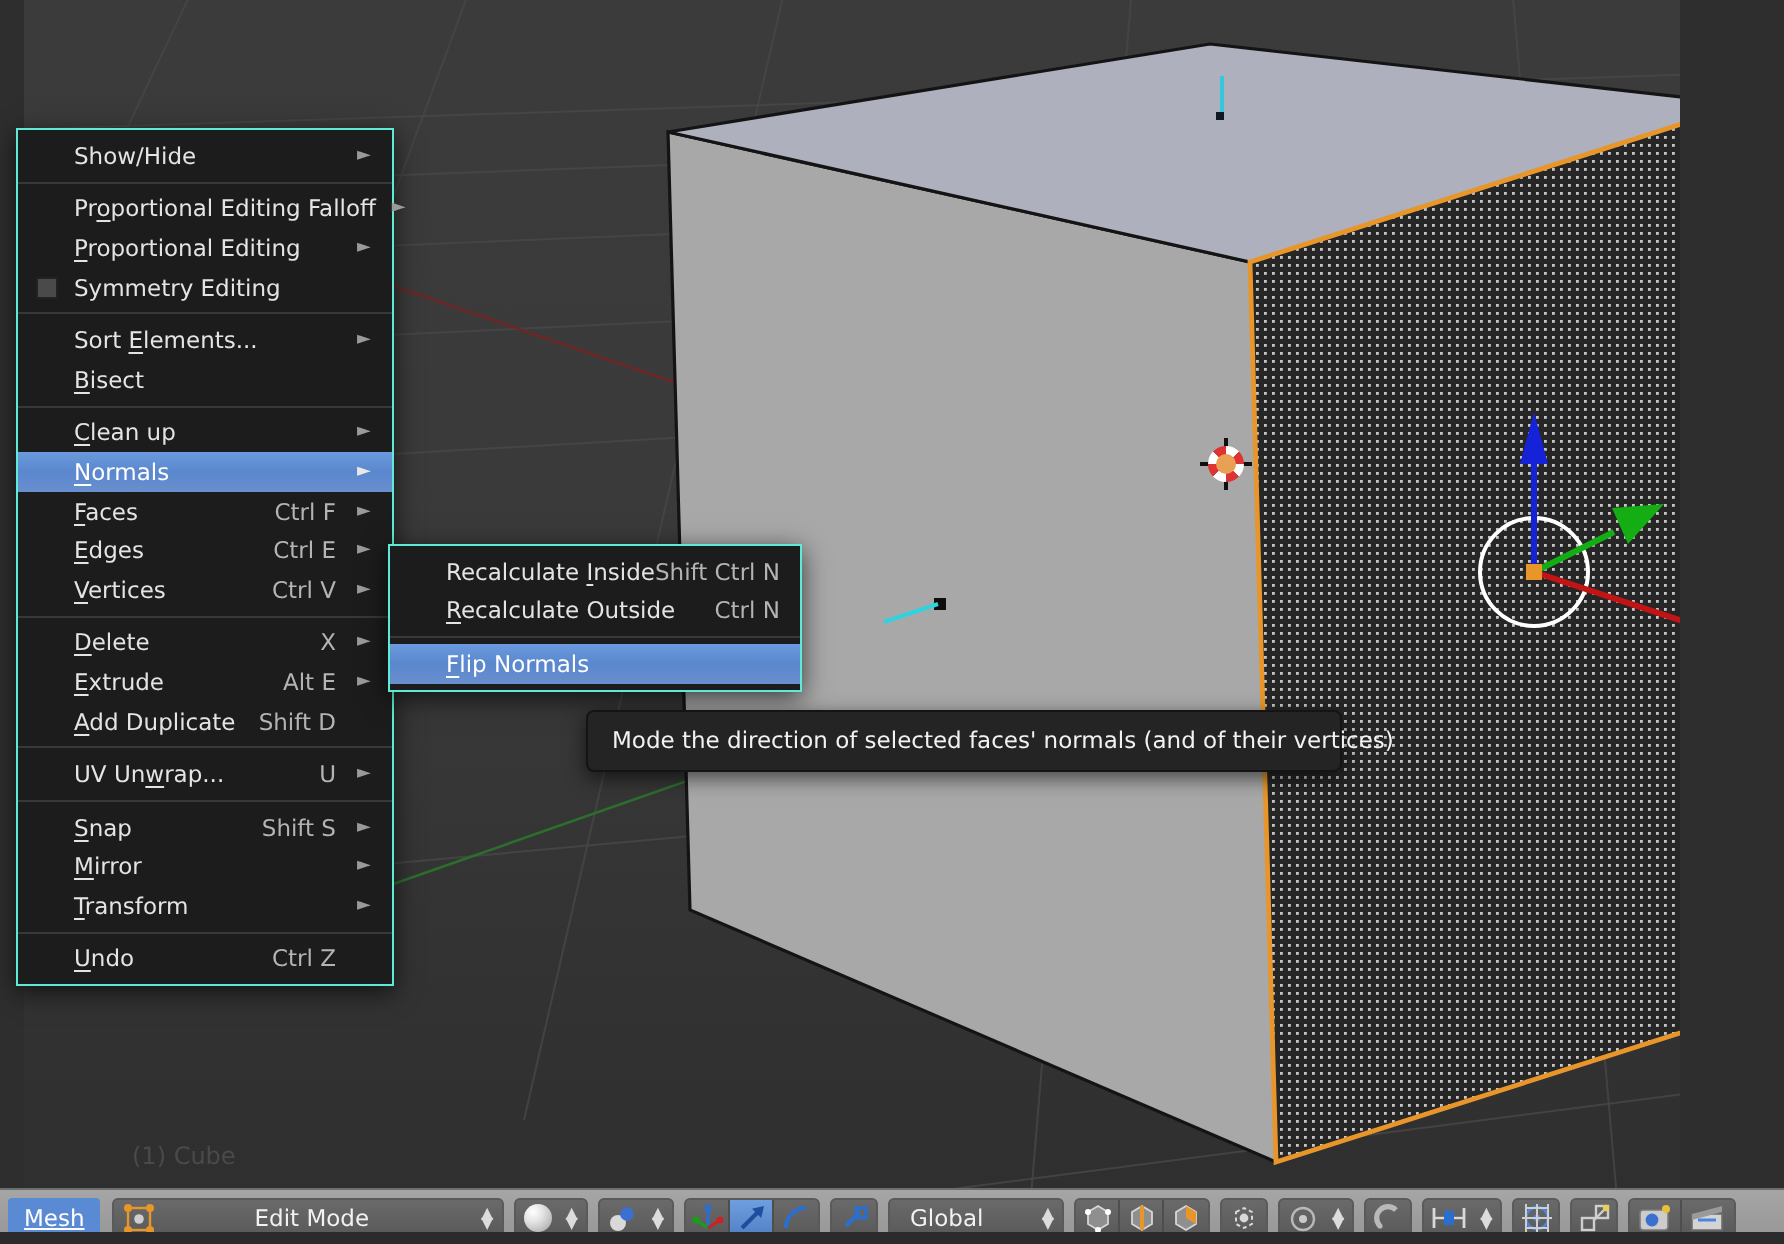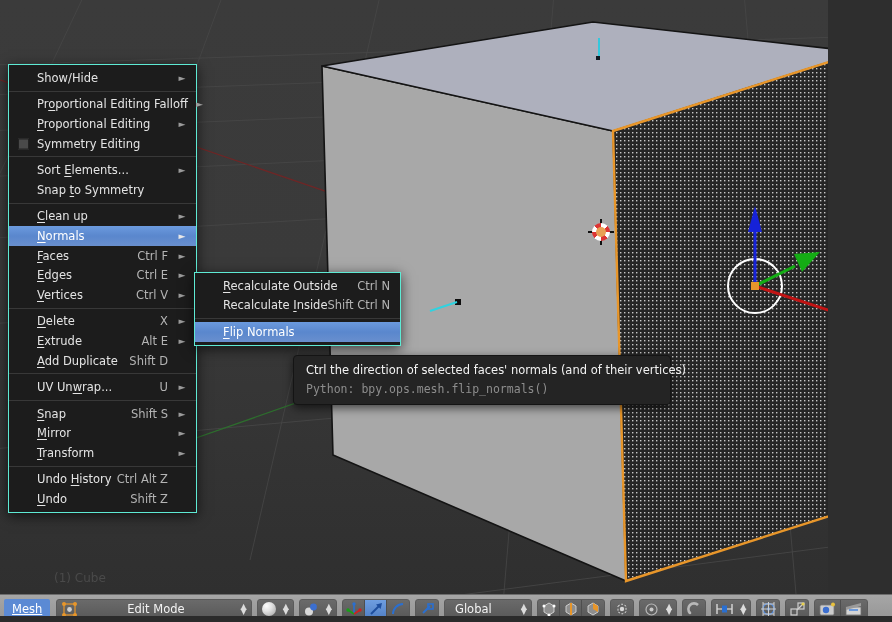--- a/index.html
+++ b/index.html
@@ -2,21 +2,21 @@
 <html><head>
 <meta charset="utf-8">
 <style>
   html,body{margin:0;padding:0;background:#2e2e2e;}
   body{
     width:892px;height:622px;overflow:hidden;position:relative;
     font-family:"DejaVu Sans","Liberation Sans",sans-serif;
     -webkit-font-smoothing:antialiased;
   }
   
-  #viewport{position:absolute;left:0;top:0;width:828px;height:594px;
+  #viewport{position:absolute;left:12px;top:0;width:828px;height:594px;
     background:linear-gradient(to bottom,#3a3a3a 0%,#393939 40%,#2f2f2f 100%);
     overflow:hidden;}
   #grid{position:absolute;left:0;top:0;width:892px;height:594px;}
   
   #cube{position:absolute;left:0;top:0;width:892px;height:594px;}
   
   .cursor3d{position:absolute;width:26px;height:26px;}
   .cursor3d .ring{
     position:absolute;left:4px;top:4px;width:18px;height:18px;border-radius:50%;
     background:
@@ -206,21 +206,21 @@
       <span class="sc"></span>
       <span class="arwpad"></span>
     </div>
     <div class="sep"></div>
     <div class="mi">
       <span class="lbl">Sort <u>E</u>lements...</span>
       <span class="sc"></span>
       <span class="arw">►</span>
     </div>
     <div class="mi">
-      <span class="lbl">Snap <u>t</u>o Symmetry</span>
+      <span class="lbl"><u>B</u>isect</span>
       <span class="sc"></span>
       <span class="arwpad"></span>
     </div>
     <div class="sep"></div>
     <div class="mi">
       <span class="lbl"><u>C</u>lean up</span>
       <span class="sc"></span>
       <span class="arw">►</span>
     </div>
     <div class="mi sel">
@@ -276,50 +276,44 @@
       <span class="sc"></span>
       <span class="arw">►</span>
     </div>
     <div class="mi">
       <span class="lbl"><u>T</u>ransform</span>
       <span class="sc"></span>
       <span class="arw">►</span>
     </div>
     <div class="sep"></div>
     <div class="mi">
-      <span class="lbl">Undo <u>H</u>istory</span>
-      <span class="sc">Ctrl Alt Z</span>
+      <span class="lbl"><u>U</u>ndo</span>
+      <span class="sc">Ctrl Z</span>
       <span class="arwpad"></span>
     </div>
-    <div class="mi">
-      <span class="lbl"><u>U</u>ndo</span>
-      <span class="sc">Shift Z</span>
-      <span class="arwpad"></span>
-    </div>
   </div>
 
 <div class="menu" id="submenu" style="left:194px;top:272px;width:205px;">
+    <div class="mi">
+      <span class="lbl">Recalculate <u>I</u>nside</span>
+      <span class="sc">Shift Ctrl N</span>
+    </div>
     <div class="mi">
       <span class="lbl"><u>R</u>ecalculate Outside</span>
       <span class="sc">Ctrl N</span>
     </div>
-    <div class="mi">
-      <span class="lbl">Recalculate <u>I</u>nside</span>
-      <span class="sc">Shift Ctrl N</span>
-    </div>
     <div class="sep"></div>
     <div class="mi sel">
       <span class="lbl"><u>F</u>lip Normals</span>
       <span class="sc"></span>
     </div>
   </div>
 
 <div id="tooltip" style="left:293px;top:355px;width:352px;">
-  <div class="tt1">Ctrl the direction of selected faces' normals (and of their vertices)</div>
-  <div class="tt2">Python: bpy.ops.mesh.flip_normals()</div>
+  <div class="tt1">Mode the direction of selected faces' normals (and of their vertices)</div>
 </div>
 
 <div id="headerbar">
 
   <div class="hb-menu">Mesh</div>
 
   <div class="hb-combo" style="padding-left:5px;gap:48px;">
     <svg width="15" height="15" viewBox="0 0 15 15">
       <rect x="2" y="2" width="11" height="11" fill="none" stroke="#e8962a" stroke-width="1.2"></rect>
       <circle cx="2" cy="2" r="2" fill="#e8962a"></circle>

